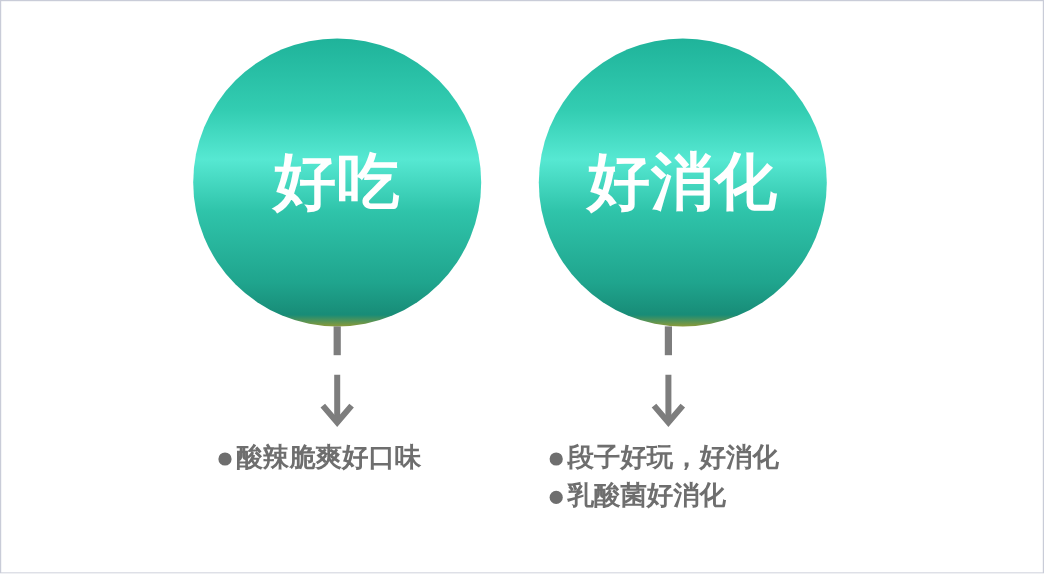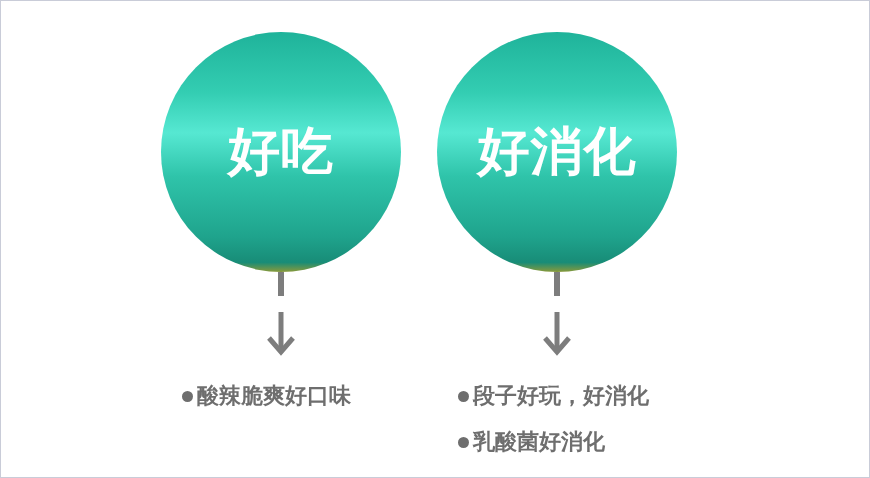--- a/index.html
+++ b/index.html
@@ -24,21 +24,21 @@
     position: absolute; width: 6px; height: 24px; background: #7d7d7d;
   }
   .arrow {
     position: absolute; width: 30px; height: 44px;
   }
   .bullet-list {
     position: absolute; list-style: none; margin: 0; padding: 0;
   }
   .bullet-item {
     color: #6e6e6e; font-weight: bold; font-size: 22px; line-height: 32px; white-space: nowrap;
-    display: flex; align-items: center; margin-top: 14px;
+    display: flex; align-items: center;
   }
   .dot {
     display: inline-block; width: 11px; height: 11px; border-radius: 50%; background: #6e6e6e; margin-right: 4px;
   }
 </style>
 </head>
 <body>
 
 <div class="frame"></div>
 
@@ -50,21 +50,21 @@
   <line x1="15" y1="0" x2="15" y2="40" stroke="#7d7d7d" stroke-width="5"></line>
   <polyline points="3,26 15,40 27,26" fill="none" stroke="#7d7d7d" stroke-width="5" stroke-linejoin="miter"></polyline>
 </svg>
 <ul class="bullet-list" style="left:182px; top:366px;">
   <li class="bullet-item">
     <span class="dot"></span>
     <span>酸辣脆爽好口味</span>
   </li>
 </ul>
 
-<div class="circle" style="left:437px; top:32px;">
+<div class="circle" style="left:449px; top:32px;">
   <span class="circle-label">好消化</span>
 </div>
 <div class="stem" style="left:554px; top:272px;"></div>
 <svg class="arrow" style="left:542px; top:312px;" viewBox="0 0 30 44">
   <line x1="15" y1="0" x2="15" y2="40" stroke="#7d7d7d" stroke-width="5"></line>
   <polyline points="3,26 15,40 27,26" fill="none" stroke="#7d7d7d" stroke-width="5" stroke-linejoin="miter"></polyline>
 </svg>
 <ul class="bullet-list" style="left:458px; top:366px;">
   <li class="bullet-item">
     <span class="dot"></span>

